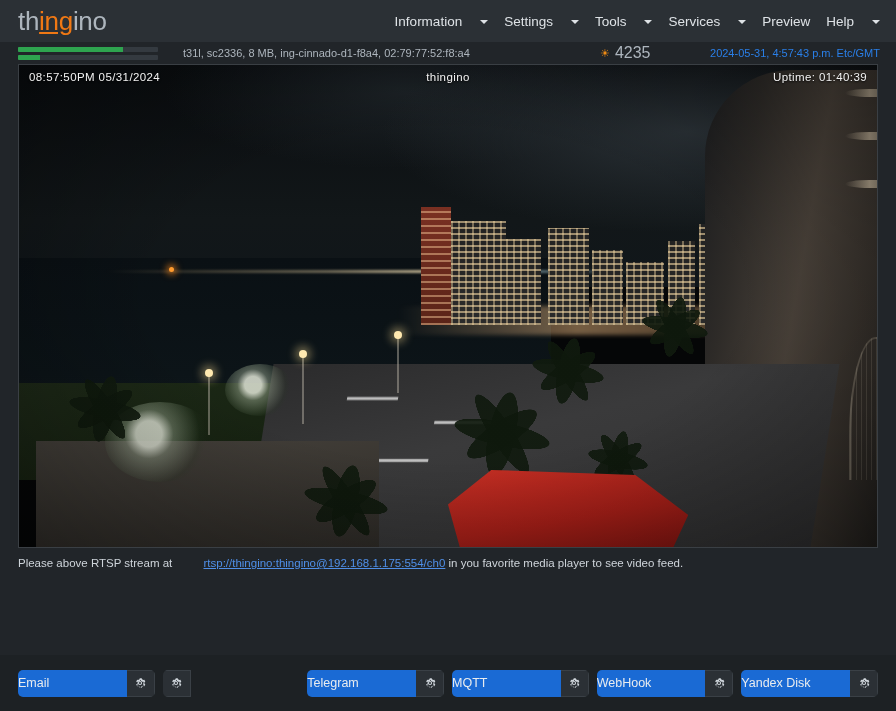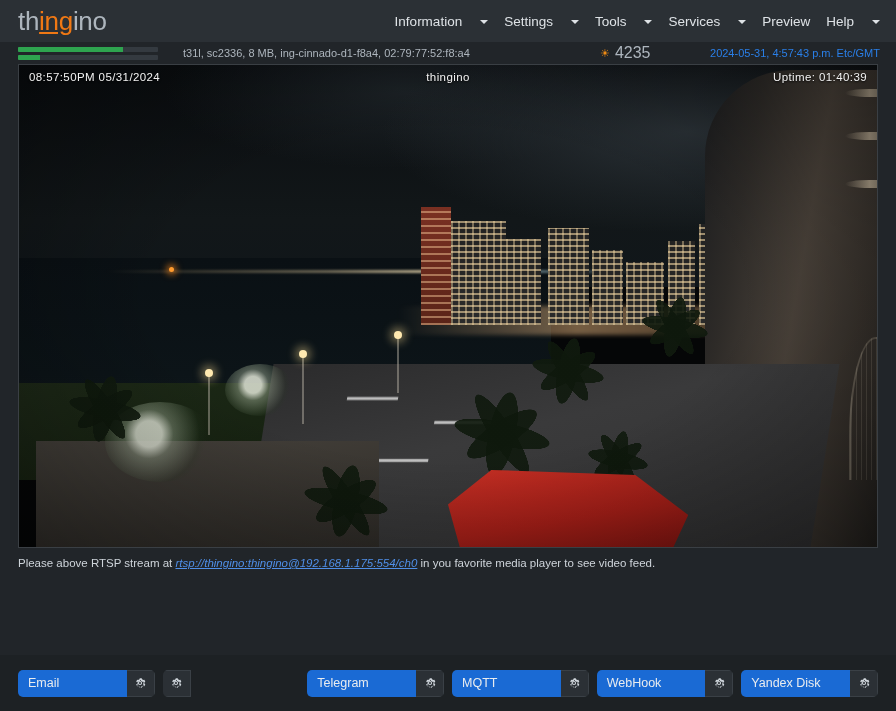--- a/index.html
+++ b/index.html
@@ -261,22 +261,22 @@
   
   .notes {
     margin-top: 7px;
     color: #ced4da;
     font-size: 11.5px;
     line-height: 1.45;
   }
   .rtsp-link {
     color: #4f8fe8;
     text-decoration: underline;
-    font-style: italic;
     cursor: pointer;
+    margin-left: 28px;
   }
 
   
   .actionbar {
     position: absolute;
     left: 0; bottom: 0;
     width: 896px; height: 56px;
     background: #1d2124;
     display: flex;
     align-items: center;
@@ -290,21 +290,21 @@
     border-radius: 5px;
     overflow: hidden;
   }
   .action-main {
     flex: 1;
     background: #1a6ad4;
     color: #e9ecef;
     font-size: 12.5px;
     display: flex;
     align-items: center;
-    padding-left: 10px;
+    padding-left: 0;
     cursor: pointer;
     border: none;
     font-family: "Liberation Sans", sans-serif;
     text-align: left;
   }
   .action-cog {
     width: 28px;
     background: #2b3035;
     border: 1px solid #3a4046;
     border-left: none;

